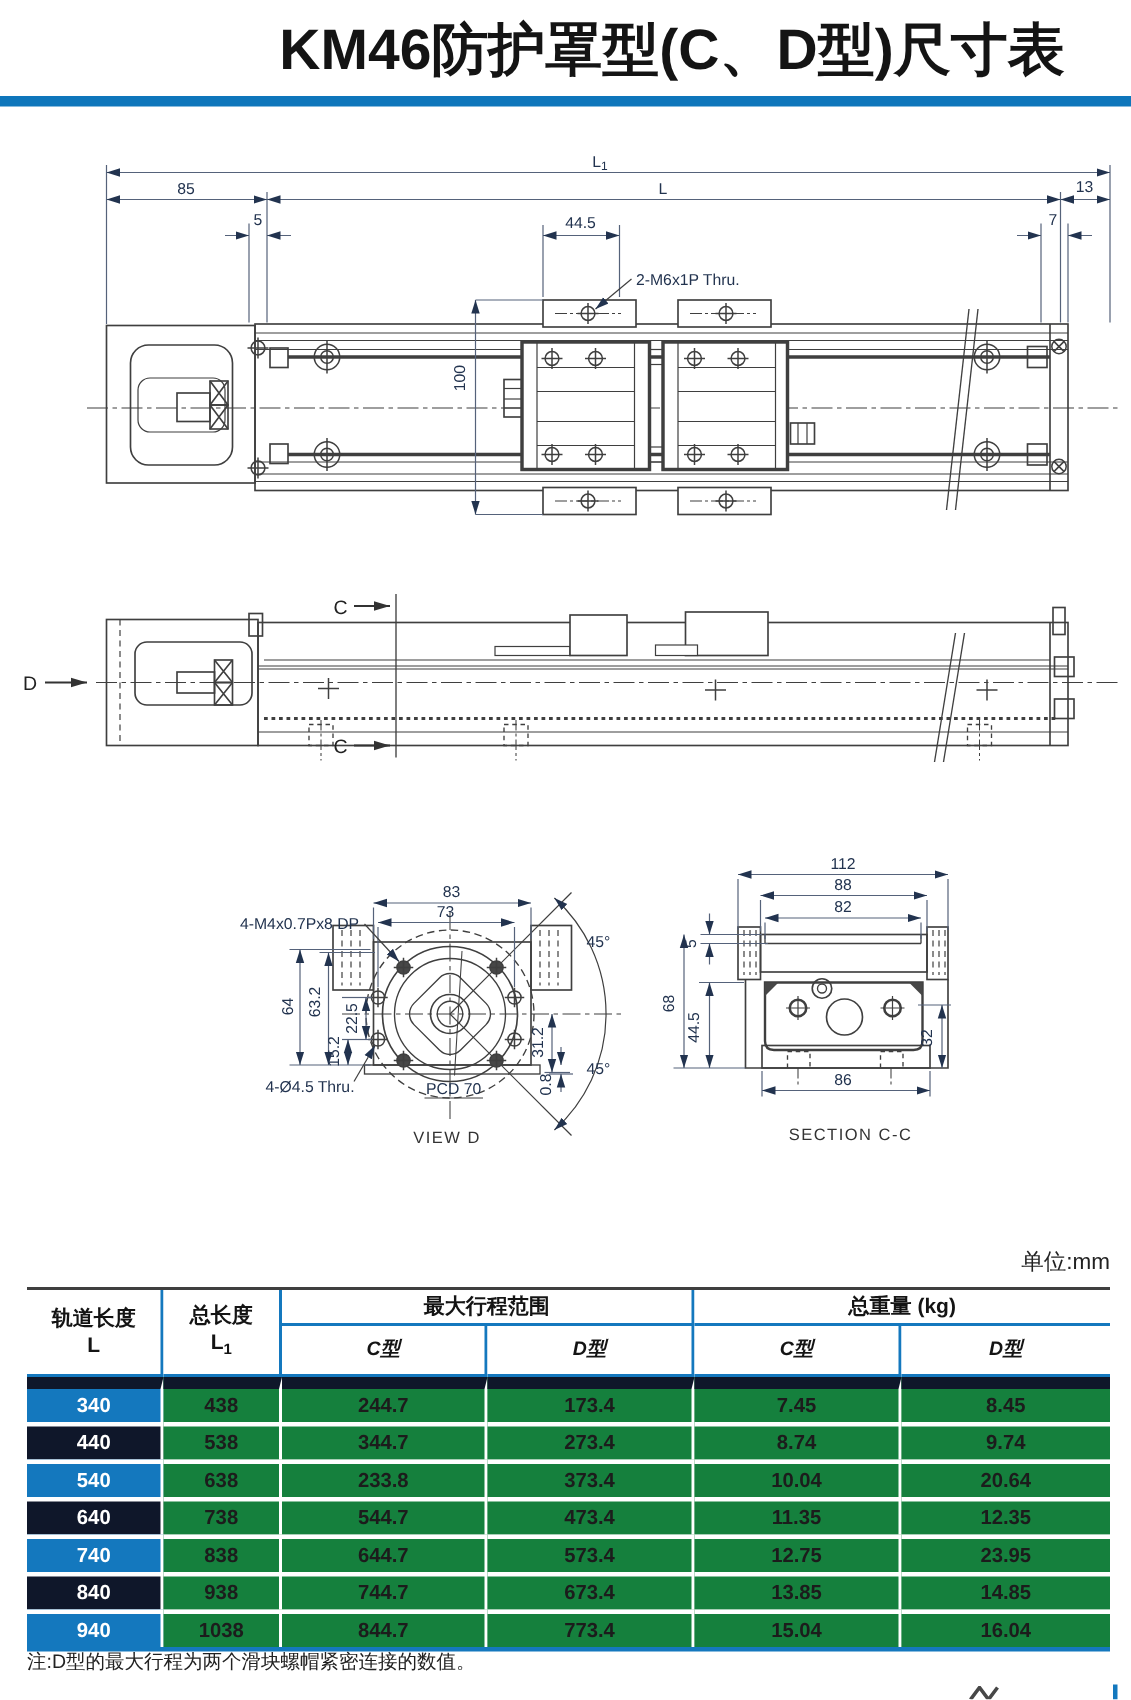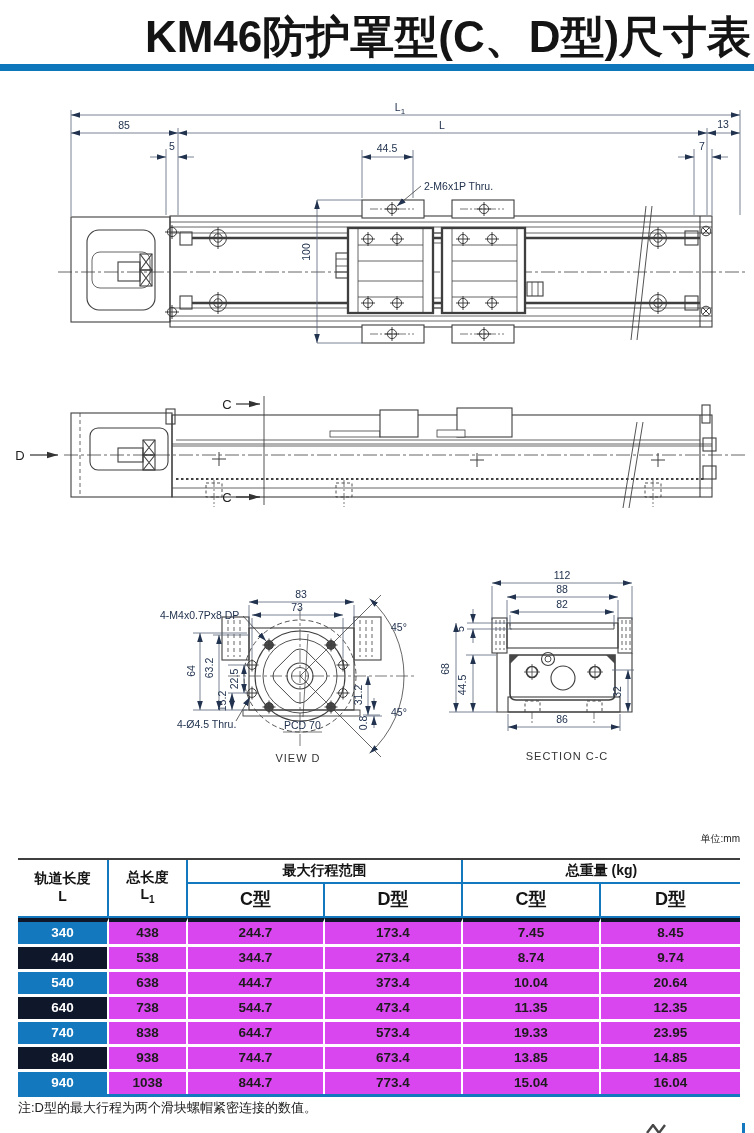--- a/index.html
+++ b/index.html
@@ -1,39 +1,39 @@
 <!DOCTYPE html>
 <html><head>
 <meta charset="utf-8">
 <style>
   html,body{margin:0;padding:0;}
   body{width:754px;height:1133px;position:relative;background:#fff;overflow:hidden;
        font-family:"Liberation Sans","DejaVu Sans",sans-serif;}
   .title{position:absolute;top:8px;left:0;right:0;text-align:center;padding-left:142px;
-         font-size:44px;font-weight:bold;color:#141414;letter-spacing:0;white-space:nowrap;}
+         font-size:38px;font-weight:bold;color:#141414;letter-spacing:0;white-space:nowrap;}
   .rule{position:absolute;top:64px;left:0;width:754px;height:7px;background:#0e76bb;}
   svg{position:absolute;left:0;}
   svg text{font-family:"Liberation Sans","DejaVu Sans",sans-serif;}
   .dim{font-size:10.5px;fill:#22334f;}
   .lbl{font-size:10.5px;fill:#22334f;}
   .cap{font-size:11px;fill:#333;letter-spacing:1px;}
-  .unit{position:absolute;top:832px;right:14px;font-size:10px;color:#222;}
+  .unit{position:absolute;top:832px;right:14px;font-size:15px;color:#222;}
   .note{position:absolute;top:1099px;left:18px;font-size:13px;color:#222;text-align:right;}
   table.spec{position:absolute;top:858px;left:18px;width:722px;table-layout:fixed;
              border-collapse:separate;border-spacing:0;border-top:2px solid #3f3f3f;
              border-bottom:3px solid #1478be;}
   table.spec th{font-size:14px;font-weight:bold;color:#141414;background:#fff;
                 border-right:2px solid #1478be;padding:2px 0;line-height:1.25;}
   table.spec th.last{border-right:none;margin-left:12px;}
-  table.spec tr.subhead th{border-bottom:2.5px solid #1478be;font-size:18px;height:28px;}
+  table.spec tr.subhead th{border-bottom:2.5px solid #1478be;font-size:13px;height:28px;font-style:italic;}
   table.spec th.span2{border-bottom:2.5px solid #1478be;}
   table.spec td{font-size:13.5px;font-weight:bold;color:#1c1c1c;text-align:center;
-                background:#d946ef;height:20px;border-top:3px solid #fff;border-right:2px solid #fff;}
+                background:#15803d;height:20px;border-top:3px solid #fff;border-right:2px solid #fff;}
   table.spec td.last{border-right:none;}
-  table.spec tr.first td{border-top:4px solid #0f172a;}
+  table.spec tr.first td{border-top:8px solid #0f172a;}
   table.spec td.key{color:#fff;}
   table.spec td.key-blue{background:#1478be;}
   table.spec td.key-gray{background:#0f172a;}
   sub{font-size:10px;}
   .logo-mark{position:absolute;left:645px;top:1124px;width:30px;height:9px;}
   .blue-tick{position:absolute;left:742px;top:1123px;width:3px;height:10px;background:#1478be;}
 </style>
 </head>
 <body>
 
@@ -439,39 +439,39 @@
     <td class="key key-gray">440</td>
     <td>538</td>
     <td>344.7</td>
     <td>273.4</td>
     <td>8.74</td>
     <td class="last">9.74</td>
   </tr>
       <tr>
     <td class="key key-blue">540</td>
     <td>638</td>
-    <td>444.7</td>
+    <td>233.8</td>
     <td>373.4</td>
     <td>10.04</td>
     <td class="last">20.64</td>
   </tr>
       <tr>
     <td class="key key-gray">640</td>
     <td>738</td>
     <td>544.7</td>
     <td>473.4</td>
     <td>11.35</td>
     <td class="last">12.35</td>
   </tr>
       <tr>
     <td class="key key-blue">740</td>
     <td>838</td>
     <td>644.7</td>
     <td>573.4</td>
-    <td>19.33</td>
+    <td>12.75</td>
     <td class="last">23.95</td>
   </tr>
       <tr>
     <td class="key key-gray">840</td>
     <td>938</td>
     <td>744.7</td>
     <td>673.4</td>
     <td>13.85</td>
     <td class="last">14.85</td>
   </tr>

